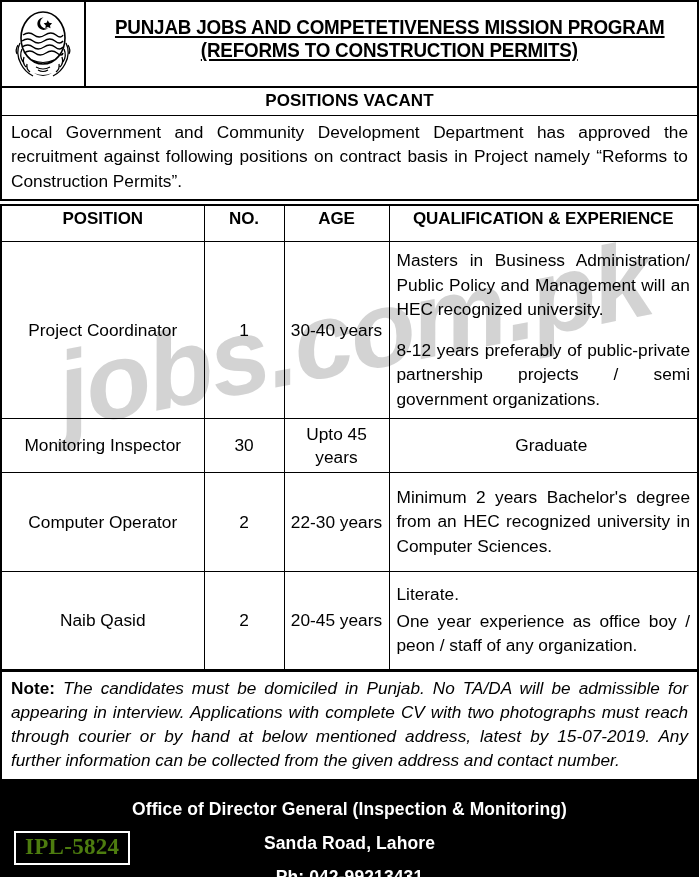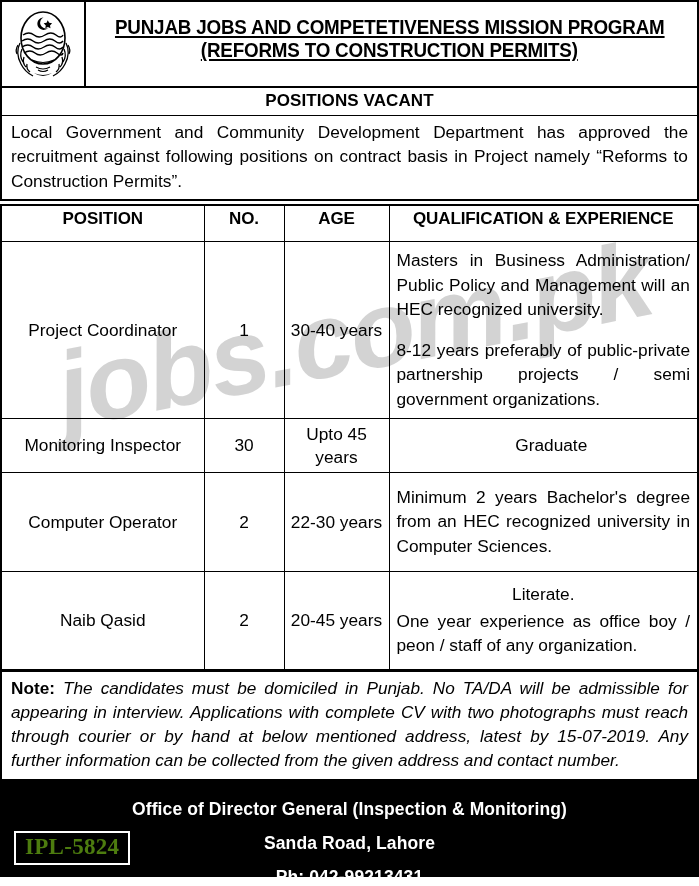--- a/index.html
+++ b/index.html
@@ -313,21 +313,21 @@
           <td class="age-cell">22-30 years</td>
           <td class="qual-cell">
             <p>Minimum 2 years Bachelor's degree from an HEC recognized university in Computer Sciences.</p>
           </td>
         </tr>
         <tr style="height:98px;">
           <td class="position-cell">Naib Qasid</td>
           <td class="no-cell">2</td>
           <td class="age-cell">20-45 years</td>
           <td class="qual-cell tight">
-            <p class="center-line" style="text-align:center;">Literate.</p>
+            <p class="center-line" style="">Literate.</p>
             <p>One year experience as office boy / peon / staff of any organization.</p>
           </td>
         </tr>
       </tbody>
     </table>
 
     <div class="note">
       <p><b>Note:</b> <span>The candidates must be domiciled in Punjab. No TA/DA will be admissible for appearing in interview. Applications with complete CV with two photographs must reach through courier or by hand at below mentioned address, latest by 15-07-2019. Any further information can be collected from the given address and contact number.</span></p>
     </div>
 

